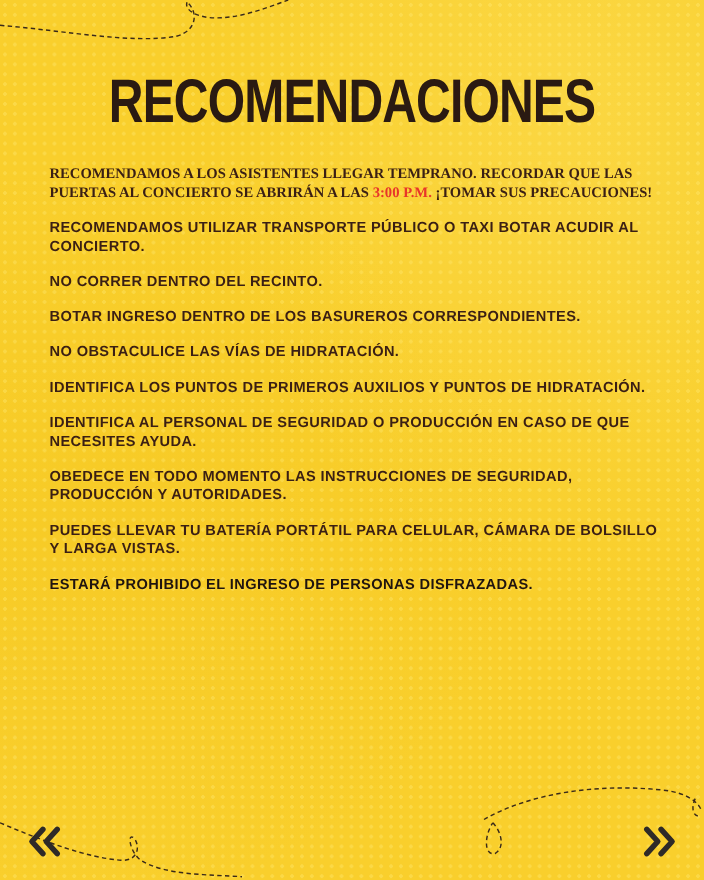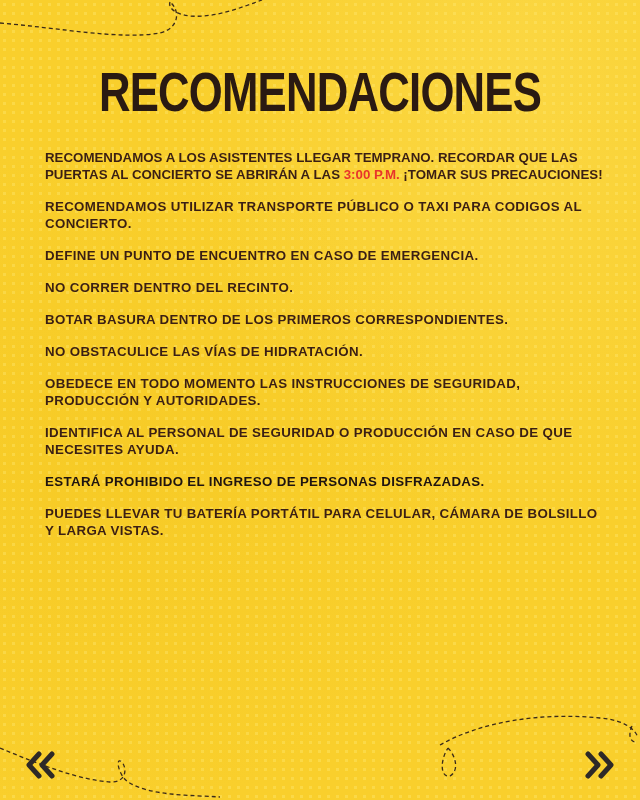--- a/index.html
+++ b/index.html
@@ -21,21 +21,21 @@
     font-size: 56px; letter-spacing: -1px; color: #2a1a12;
     transform: scaleX(0.78); transform-origin: center; line-height: 60px;
   }
   .list {
     position: absolute; top: 149px; left: 45px; width: 560px;
   }
   .item {
     font-weight: 700; font-size: 13.3px; line-height: 17px; color: #3a1f14;
     letter-spacing: 0.35px; margin: 0 0 15px 0; transform-origin: left;
   }
-  .item.condensed { letter-spacing: 0px; }
+  .item.condensed { letter-spacing: 0px; font-family: Liberation Serif, serif; }
   .item.dark { color: #1f1410; }
   .accent { color: #e8352a; }
   .nav {
     position: absolute; width: 34px; height: 30px; cursor: pointer;
   }
   .nav-prev { left: 24px; top: 750px; }
   .nav-next { left: 582px; top: 750px; }
 </style>
 </head>
 <body>
@@ -50,29 +50,29 @@
     <path d="M632 726 C 628 735, 630 742, 636 742"></path>
   </g>
 </svg>
 
 <div class="title">RECOMENDACIONES</div>
 
 <div class="list">
   <p class="item condensed">
     <span>RECOMENDAMOS A LOS ASISTENTES LLEGAR TEMPRANO. RECORDAR QUE LAS PUERTAS AL CONCIERTO SE ABRIRÁN A LAS </span><span class="accent">3:00 P.M.</span><span> ¡TOMAR SUS PRECAUCIONES!</span>
   </p>
-  <p class="item">RECOMENDAMOS UTILIZAR TRANSPORTE PÚBLICO O TAXI PARA CODIGOS AL CONCIERTO.</p>
-  <p class="item">DEFINE UN PUNTO DE ENCUENTRO EN CASO DE EMERGENCIA.</p>
+  <p class="item">RECOMENDAMOS UTILIZAR TRANSPORTE PÚBLICO O TAXI BOTAR ACUDIR AL CONCIERTO.</p>
   <p class="item">NO CORRER DENTRO DEL RECINTO.</p>
-  <p class="item">BOTAR BASURA DENTRO DE LOS PRIMEROS CORRESPONDIENTES.</p>
+  <p class="item">BOTAR INGRESO DENTRO DE LOS BASUREROS CORRESPONDIENTES.</p>
   <p class="item">NO OBSTACULICE LAS VÍAS DE HIDRATACIÓN.</p>
+  <p class="item">IDENTIFICA LOS PUNTOS DE PRIMEROS AUXILIOS Y PUNTOS DE HIDRATACIÓN.</p>
+  <p class="item">IDENTIFICA AL PERSONAL DE SEGURIDAD O PRODUCCIÓN EN CASO DE QUE NECESITES AYUDA.</p>
   <p class="item">OBEDECE EN TODO MOMENTO LAS INSTRUCCIONES DE SEGURIDAD, PRODUCCIÓN Y AUTORIDADES.</p>
-  <p class="item">IDENTIFICA AL PERSONAL DE SEGURIDAD O PRODUCCIÓN EN CASO DE QUE NECESITES AYUDA.</p>
+  <p class="item">PUEDES LLEVAR TU BATERÍA PORTÁTIL PARA CELULAR, CÁMARA DE BOLSILLO Y LARGA VISTAS.</p>
   <p class="item dark">ESTARÁ PROHIBIDO EL INGRESO DE PERSONAS DISFRAZADAS.</p>
-  <p class="item">PUEDES LLEVAR TU BATERÍA PORTÁTIL PARA CELULAR, CÁMARA DE BOLSILLO Y LARGA VISTAS.</p>
 </div>
 
 <div class="nav nav-prev">
   <svg width="34" height="30" viewBox="0 0 34 30">
     <g fill="none" stroke="#2e2a28" stroke-width="5" stroke-linecap="round" stroke-linejoin="round">
       <polyline points="15,4 5,15 15,26"></polyline>
       <polyline points="28,4 18,15 28,26"></polyline>
     </g>
   </svg>
 </div>

